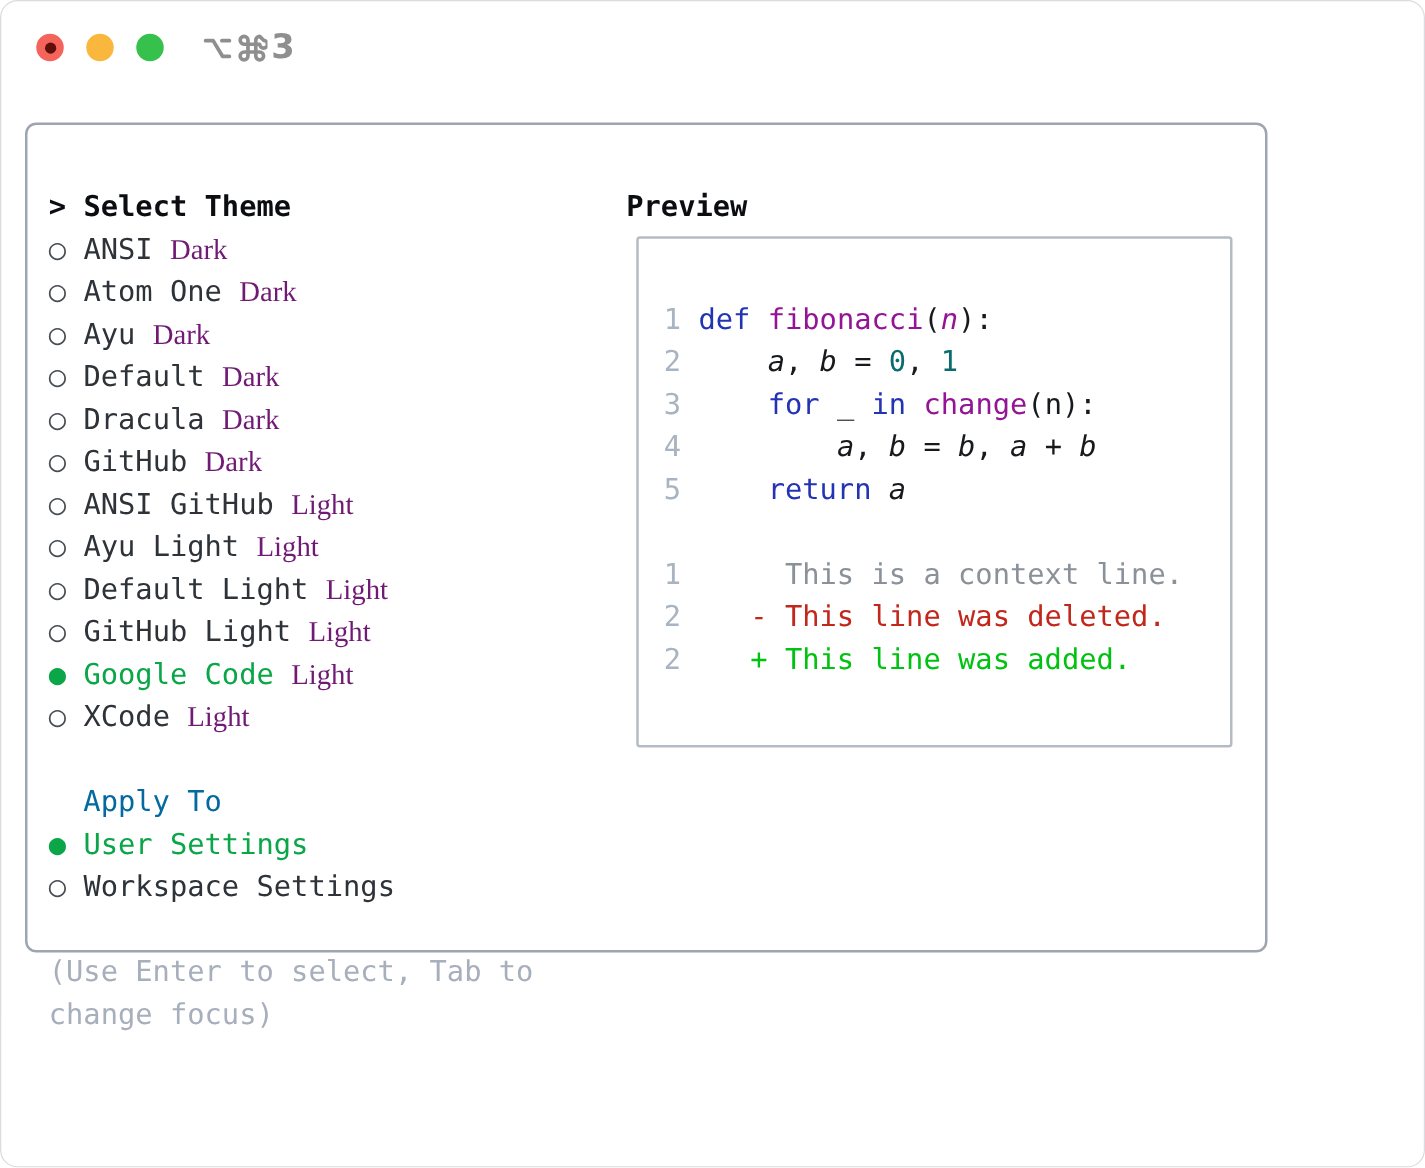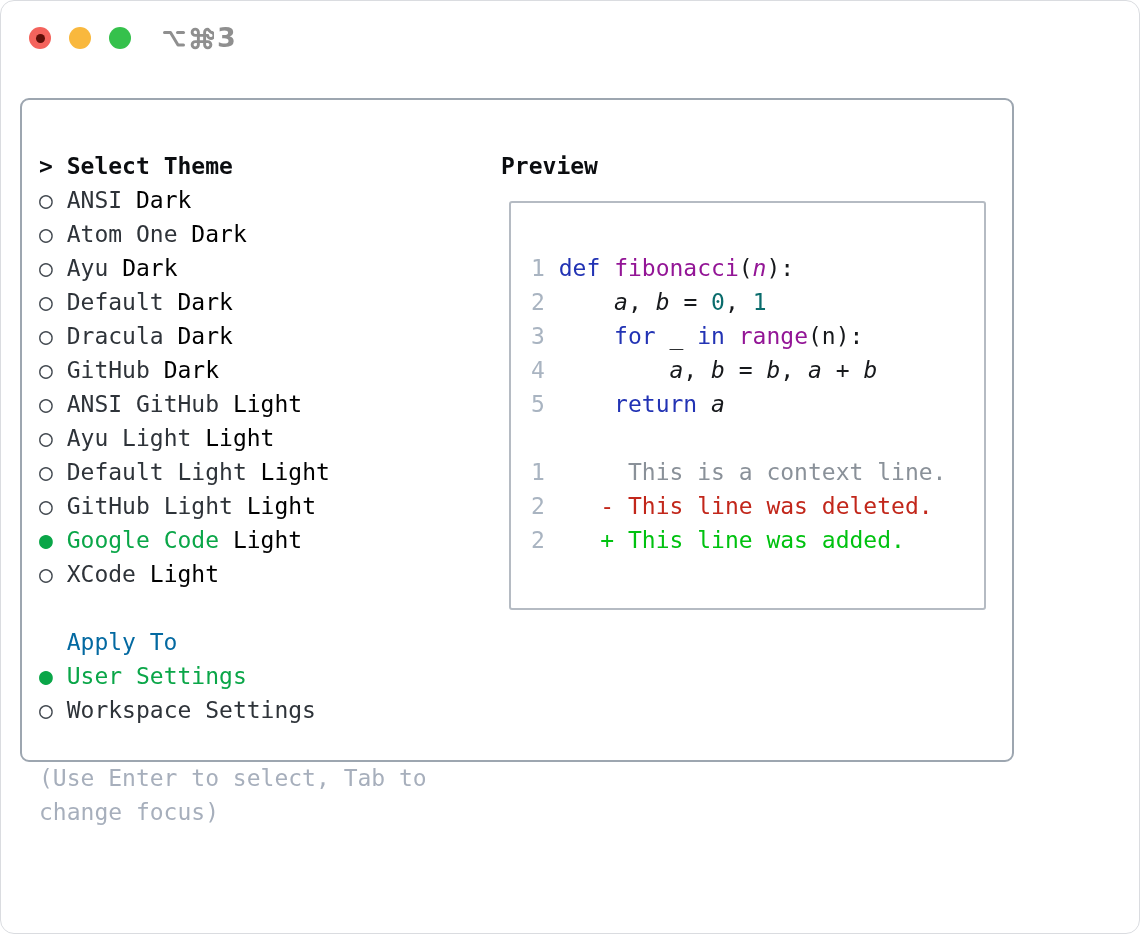--- a/index.html
+++ b/index.html
@@ -19,28 +19,28 @@
   .title-num{font-family:"DejaVu Sans",sans-serif;font-weight:bold;font-size:27px;color:#8f8f8f;line-height:32px;}
   
   .panel{position:absolute;left:19px;top:97px;width:994px;height:664px;
          border:2px solid #9da6b0;border-radius:9px;box-sizing:border-box;}
   .row{white-space:pre;line-height:34px;height:34px;font-size:23px;}
   
   .left-col{position:absolute;left:17px;top:49px;color:#2e3339;}
   .title-row{font-weight:bold;color:#0b0d10;}
   .marker{color:#474d54;}
   .tname{color:#2e3339;}
-  .tvariant{color:#000000;}
+  .tvariant{color:#701a75;font-family:Liberation Serif, serif;}
   .row.selected .marker,.row.selected .tname,.row.selected .olabel{color:#0aa648;}
   .apply-title{margin-left:2ch;color:#0369a1;}
   .olabel{color:#2e3339;text-align:right;}
   .hint{color:#a7afbc;}
   
   .preview-title{position:absolute;left:479px;top:49px;font-weight:bold;color:#0b0d10;text-align:center;}
-  .preview-box{position:absolute;left:487px;top:101px;width:477px;height:409px;
+  .preview-box{position:absolute;left:487px;top:89px;width:477px;height:409px;
                border:2px solid #b5bbc3;border-radius:3px;box-sizing:border-box;
                padding:48px 0 0 20px;overflow:hidden;}
   .lnum{color:#a9b4c1;}
   .pln{color:#17191c;}
   .pun{color:#17191c;}
   .kwd{color:#2233b4;}
   .fun{color:#931596;}
   .lit{color:#0a6c6c;}
   .var{color:#17191c;font-style:italic;}
   .pvar{color:#931596;font-style:italic;}
@@ -107,21 +107,21 @@
       <div class="row hint">(Use Enter to select, Tab to</div>
       <div class="row hint">change focus)</div>
     </div>
 
     <div class="row preview-title">Preview</div>
 
     <div class="preview-box">
       <div>
           <div class="row code-row"><span class="lnum">1</span> <span class="code-tokens"><span class="kwd">def</span><span class="pln"> </span><span class="fun">fibonacci</span><span class="pun">(</span><span class="pvar">n</span><span class="pun">):</span></span></div>
           <div class="row code-row"><span class="lnum">2</span> <span class="code-tokens"><span class="pln">    </span><span class="var">a</span><span class="pun">, </span><span class="var">b</span><span class="pun"> = </span><span class="lit">0</span><span class="pun">, </span><span class="lit">1</span></span></div>
-          <div class="row code-row"><span class="lnum">3</span> <span class="code-tokens"><span class="pln">    </span><span class="kwd">for</span><span class="pln"> _ </span><span class="kwd">in</span><span class="pln"> </span><span class="fun">range</span><span class="pun">(n):</span></span></div>
+          <div class="row code-row"><span class="lnum">3</span> <span class="code-tokens"><span class="pln">    </span><span class="kwd">for</span><span class="pln"> _ </span><span class="kwd">in</span><span class="pln"> </span><span class="fun">change</span><span class="pun">(n):</span></span></div>
           <div class="row code-row"><span class="lnum">4</span> <span class="code-tokens"><span class="pln">        </span><span class="var">a</span><span class="pun">, </span><span class="var">b</span><span class="pun"> = </span><span class="var">b</span><span class="pun">, </span><span class="var">a</span><span class="pun"> + </span><span class="var">b</span></span></div>
           <div class="row code-row"><span class="lnum">5</span> <span class="code-tokens"><span class="pln">    </span><span class="kwd">return</span><span class="pln"> </span><span class="var">a</span></span></div>
         </div>
 
       <div class="row"></div>
 
       <div>
           <div class="row diff-row context"><span class="lnum">1</span> <span class="diff-text">     This is a context line.</span></div>
           <div class="row diff-row deleted"><span class="lnum">2</span> <span class="diff-text">   - This line was deleted.</span></div>
           <div class="row diff-row added"><span class="lnum">2</span> <span class="diff-text">   + This line was added.</span></div>

